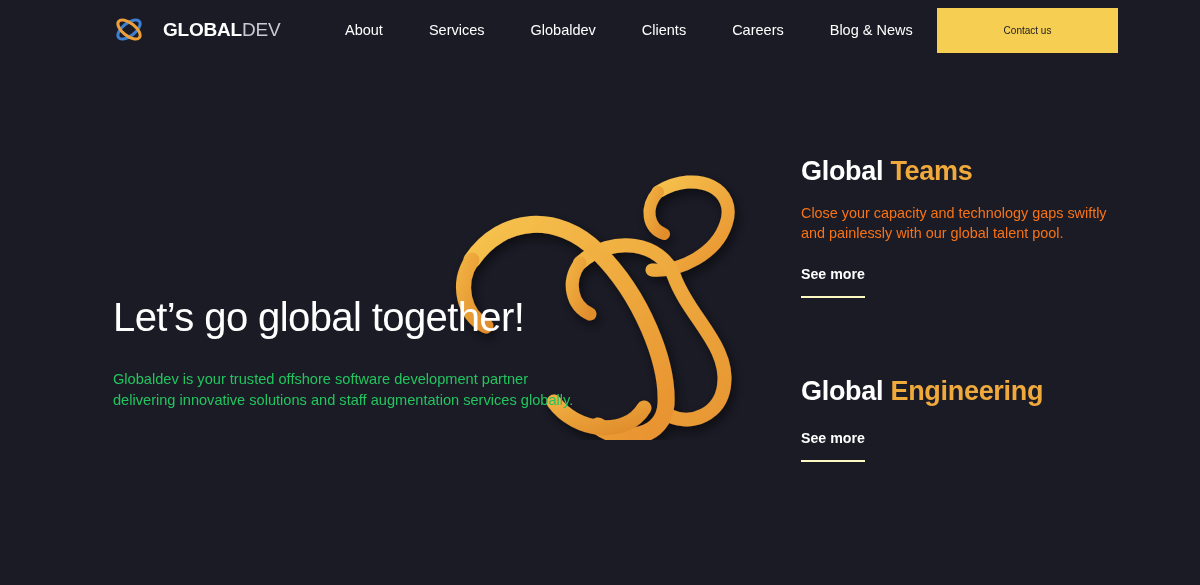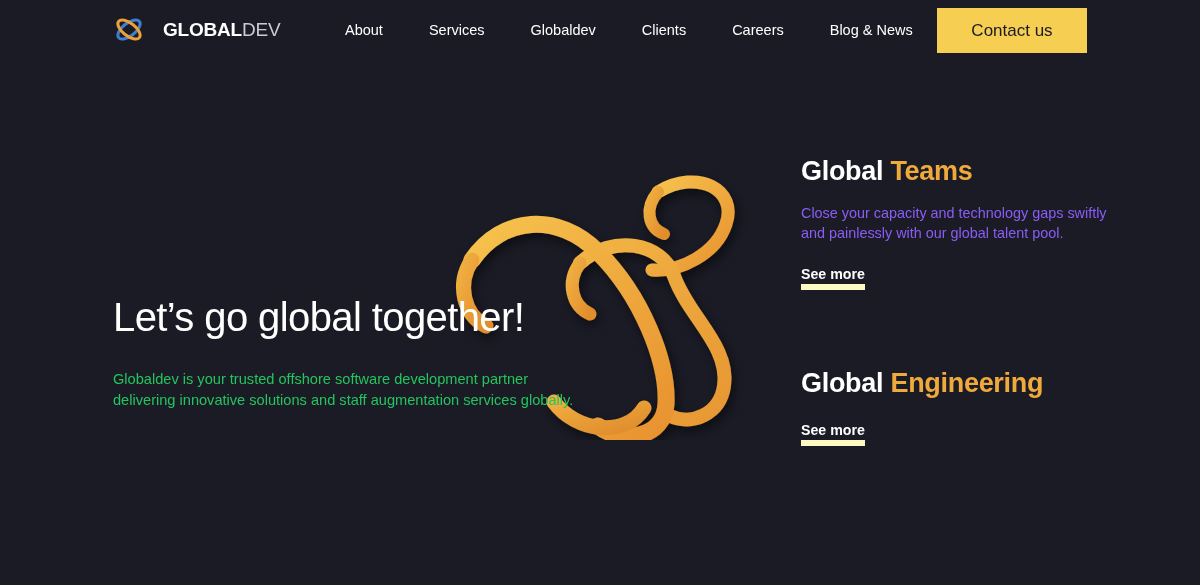--- a/index.html
+++ b/index.html
@@ -34,23 +34,23 @@
   }
   .nav-item {
     color:#ffffff; font-size:14.5px; font-weight:500;
     text-decoration:none; white-space:nowrap;
     padding:0 23px; line-height:18px;
   }
   .nav-item:first-child { padding-left:0; }
 
   .contact-btn {
     position:absolute; left:937px; top:8px;
-    width:150px; height:45px;
+    width:181px; height:45px;
     background:#f5ce52; border:none;
-    color:#1b1b26; font-size:17px;
+    color:#1b1b26; font-size:10px;
     font-family:"Liberation Sans", sans-serif;
     cursor:pointer;
     display:flex; align-items:center; justify-content:center;
   }
 
   
   .hero-left { position:absolute; left:113px; top:295px; width:520px; }
   .hero-title {
     color:#ffffff; font-size:40px; font-weight:normal;
     letter-spacing:-0.6px; line-height:1.12; white-space:nowrap;
@@ -72,27 +72,27 @@
   .cards { position:absolute; left:801px; top:156px; width:310px; }
   .card + .card { margin-top:78px; }
   .card-title {
     font-size:27px; font-weight:bold; letter-spacing:-0.3px;
     line-height:1.15; white-space:nowrap;
   }
   .card-title .t-white { color:#ffffff; }
   .card-title .t-accent { color:#f0a93b; }
   .card-desc {
     margin-top:16px;
-    color:#8b5cf6; font-size:14.4px; line-height:20px;
+    color:#f97316; font-size:14.4px; line-height:20px;
   }
   .see-more {
     display:inline-block; margin-top:23px;
     color:#ffffff; font-size:14.2px; font-weight:bold;
-    text-decoration:none; padding-bottom:2px;
-    border-bottom:6px solid #fef9c3;
+    text-decoration:none; padding-bottom:14px;
+    border-bottom:2px solid #fef9c3;
   }
 </style>
 </head>
 <body>
 
 <div class="page">
 
   <div class="header">
 
     <a class="logo" href="#">

